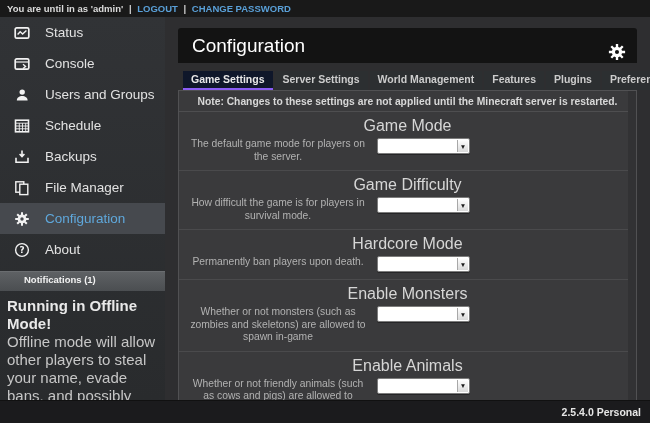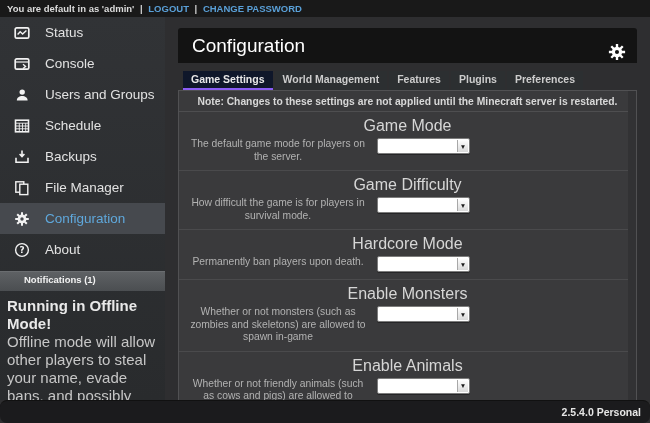--- a/index.html
+++ b/index.html
@@ -107,28 +107,28 @@
     border-left:1px solid #a8a8a8;
     background:linear-gradient(#ffffff,#d9d9d9);
     display:flex; align-items:center; justify-content:center;
     font-size:6.5px; color:#1a1a1a;
   }
   
   .footer {
     position:absolute; left:0; bottom:0; width:650px; height:23px;
     background:#1b1b1d; border-top:1px solid #111;
     color:#e6e6e6; font-size:10.5px; font-weight:bold;
-    line-height:22px; text-align:right; padding-right:9px;border-radius:7px;
+    line-height:22px; text-align:right; padding-right:9px;
   }
 </style>
 </head>
 <body>
 
 <div class="topbar">
-  <span>You are default in as 'admin'</span>
+  <span>You are until in as 'admin'</span>
   <span class="sep">|</span>
   <a>LOGOUT</a>
   <span class="sep">|</span>
   <a>CHANGE PASSWORD</a>
 </div>
 
 <div class="sidebar">
   <div class="menu" id="menu">
       <div class="menu-item">
     <span class="mi-icon">
@@ -214,20 +214,21 @@
 <div class="main">
   <div class="header-bar">
     <span>Configuration</span>
     <span class="header-gear" id="header-gear"><svg viewBox="0 0 16 16">
           <path d="M8 0.8v3.4M8 11.8v3.4M0.8 8h3.4M11.8 8h3.4M2.9 2.9l2.4 2.4M10.7 10.7l2.4 2.4M13.1 2.9l-2.4 2.4M5.3 10.7l-2.4 2.4" stroke="#fff" stroke-width="2.1"></path>
           <path fill-rule="evenodd" fill="#fff" d="M8 3.4a4.6 4.6 0 100 9.2 4.6 4.6 0 000-9.2zm0 2.8a1.8 1.8 0 110 3.6 1.8 1.8 0 010-3.6z"></path>
         </svg></span>
   </div>
   <div class="tabs" id="tabs">
       <div class="tab active">Game Settings</div>
+      <div class="tab">Server Settings</div>
       <div class="tab">World Management</div>
       <div class="tab">Features</div>
       <div class="tab">Plugins</div>
       <div class="tab">Preferences</div>
     </div>
   <div class="content-box">
     <div class="note-row">Note: Changes to these settings are not applied until the Minecraft server is restarted.</div>
     <div id="sections">
         <div class="section">
     <div class="section-title">Game Mode</div>

